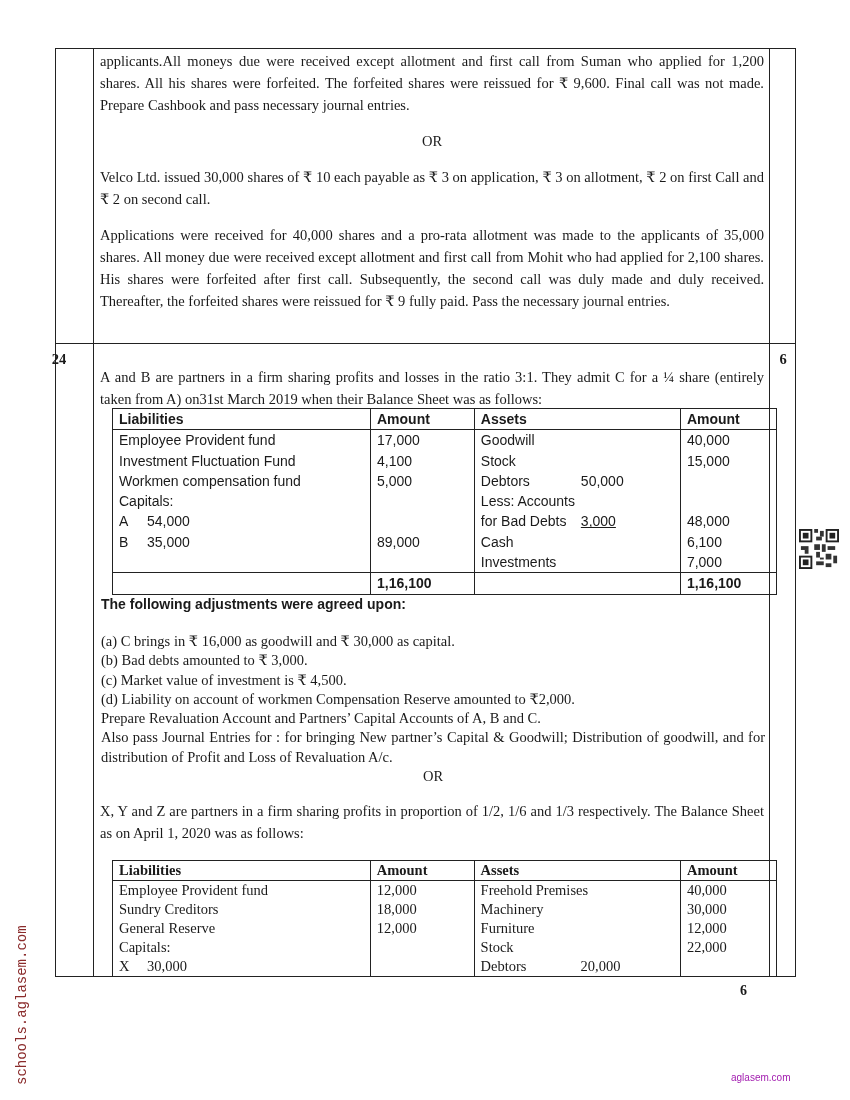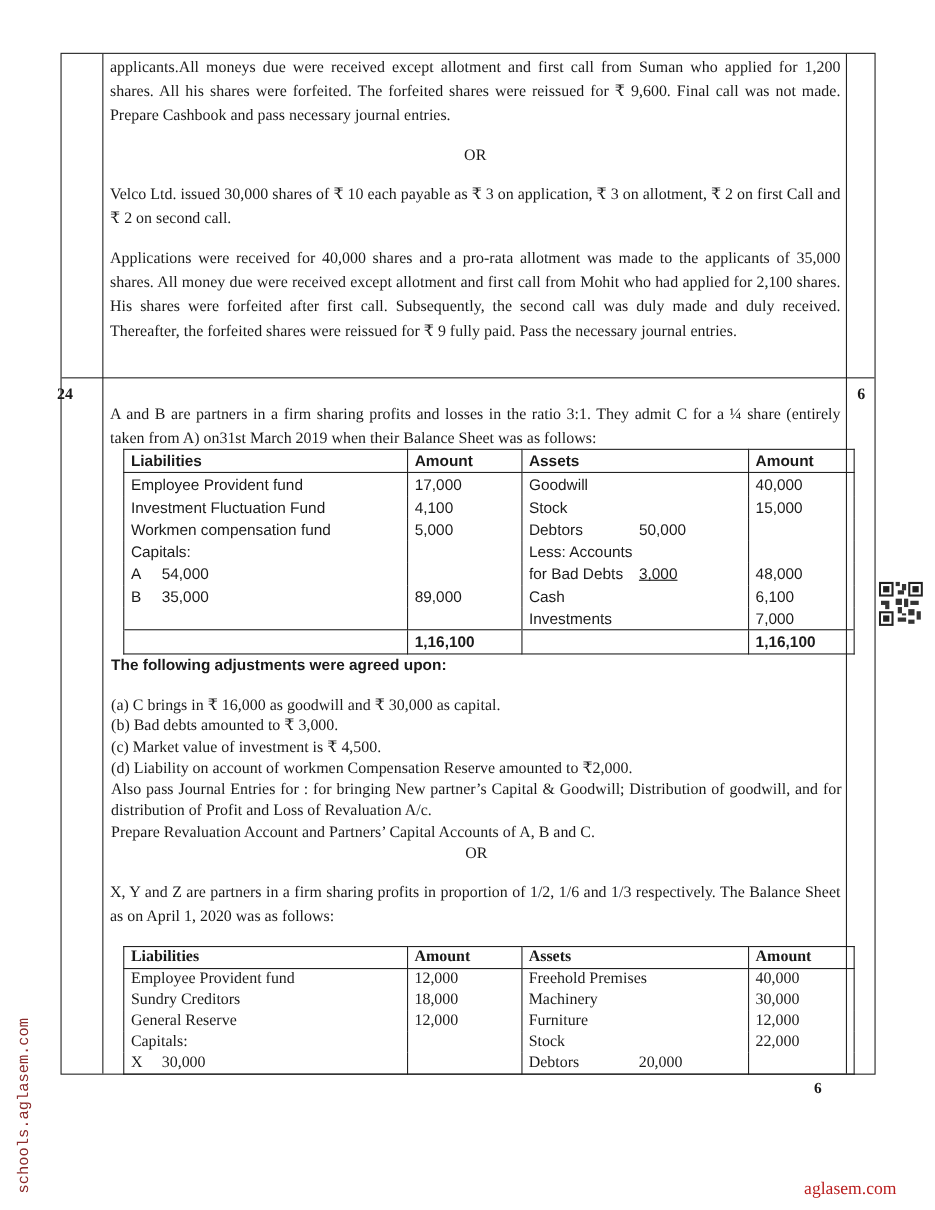--- a/index.html
+++ b/index.html
@@ -37,21 +37,21 @@
   .adj-heading { position: absolute; left: 101px; top: 596px; font-family: "Liberation Sans", "DejaVu Sans", sans-serif; font-weight: bold; font-size: 14px; }
   .adj-list { position: absolute; left: 101px; top: 632px; width: 664px; font-size: 14.5px; line-height: 19.3px; }
   .adj-list p { margin: 0; text-align: justify; }
 
   .qr { position: absolute; left: 799px; top: 528px; width: 40px; height: 42px; }
   .page-num { position: absolute; left: 740px; top: 983px; font-weight: bold; font-size: 14px; }
   .wm-side {
     position: absolute; left: 14px; top: 1085px; transform-origin: left top; transform: rotate(-90deg);
     font-family: "Liberation Mono", "DejaVu Sans Mono", monospace; font-size: 14px; color: #8a2b2b; white-space: nowrap;
   }
-  .wm-bottom { position: absolute; left: 731px; top: 1072px; font-family: Liberation Serif, serif; font-size: 16px; color: #b91c1c; }
+  .wm-bottom { position: absolute; left: 731px; top: 1072px; font-family: Liberation Sans, sans-serif; font-size: 10px; color: #a21caf; }
 </style>
 </head>
 <body>
 
 <div class="page-frame">
   <div class="col-line l1"></div>
   <div class="col-line r1"></div>
   <div class="row-line"></div>
 </div>
 
@@ -127,22 +127,22 @@
   </tr>
 </tbody>
   </table>
 
 <div class="adj-heading">The following adjustments were agreed upon:</div>
 <div class="adj-list">
   <p>(a) C brings in ₹ 16,000 as goodwill and ₹ 30,000 as capital.</p>
   <p>(b) Bad debts amounted to ₹ 3,000.</p>
   <p>(c) Market value of investment is ₹ 4,500.</p>
   <p>(d) Liability on account of workmen Compensation Reserve amounted to ₹2,000.</p>
+  <p>Prepare Revaluation Account and Partners’ Capital Accounts of A, B and C.</p>
   <p>Also pass Journal Entries for : for bringing New partner’s Capital &amp; Goodwill; Distribution of goodwill, and for distribution of Profit and Loss of Revaluation A/c.</p>
-  <p>Prepare Revaluation Account and Partners’ Capital Accounts of A, B and C.</p>
   <div class="or">OR</div>
 </div>
 
 <div class="text-area" style="top:800px;">
   <p class="para">X, Y and Z are partners in a firm sharing profits in proportion of 1/2, 1/6 and 1/3 respectively. The Balance Sheet as on April 1, 2020 was as follows:</p>
 </div>
 
 <table class="bs b2">
   <tbody>
       <tr class="head">

